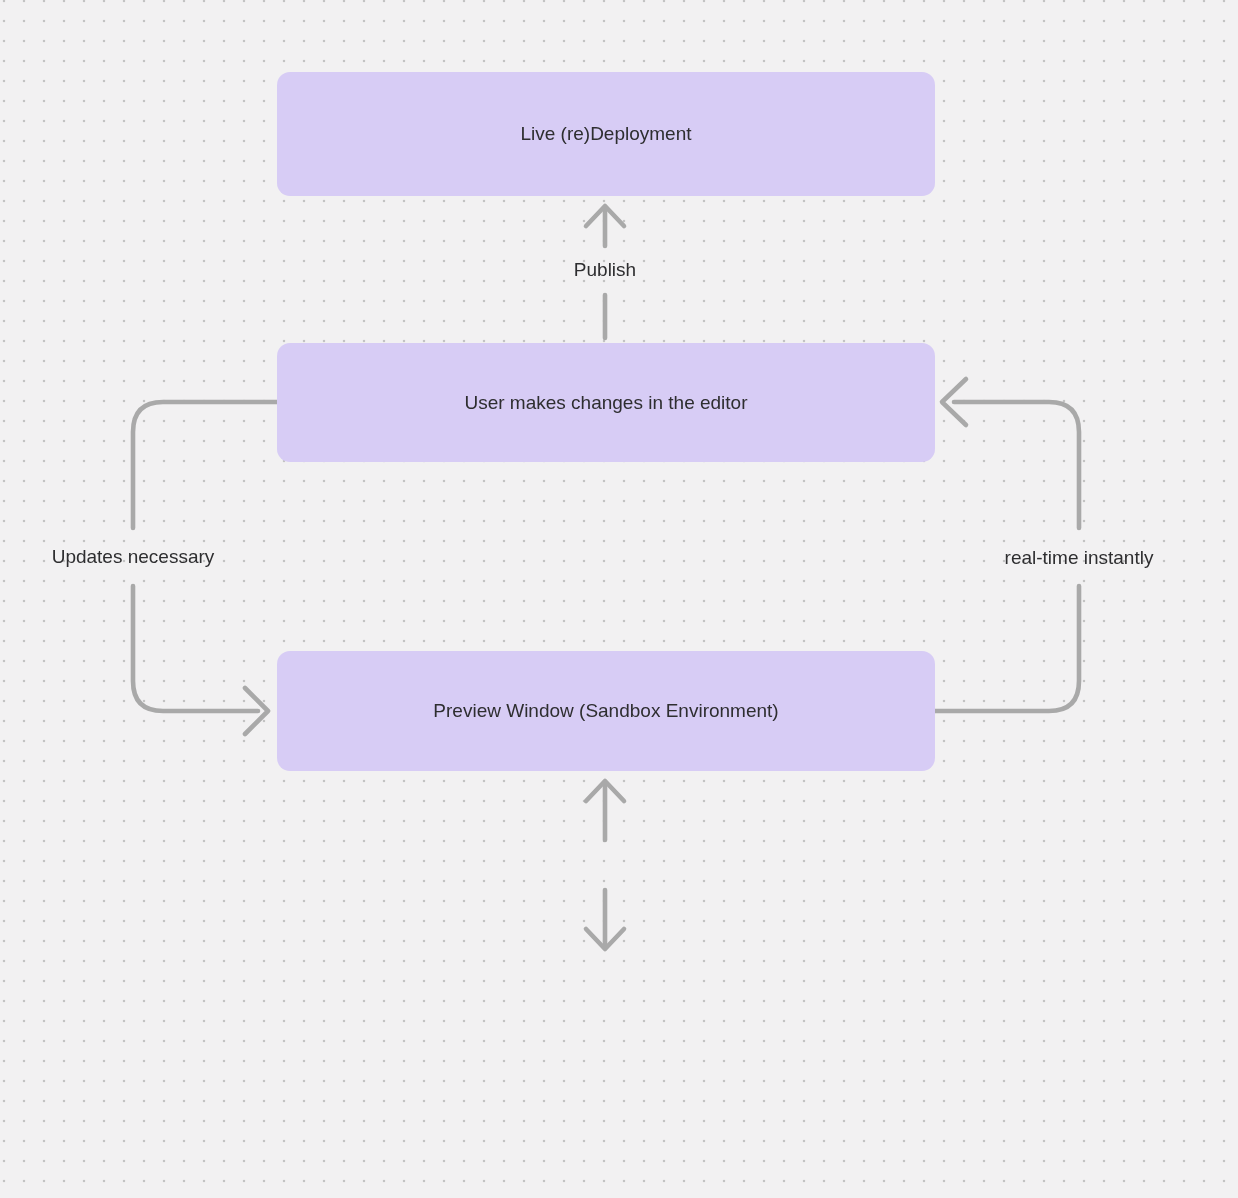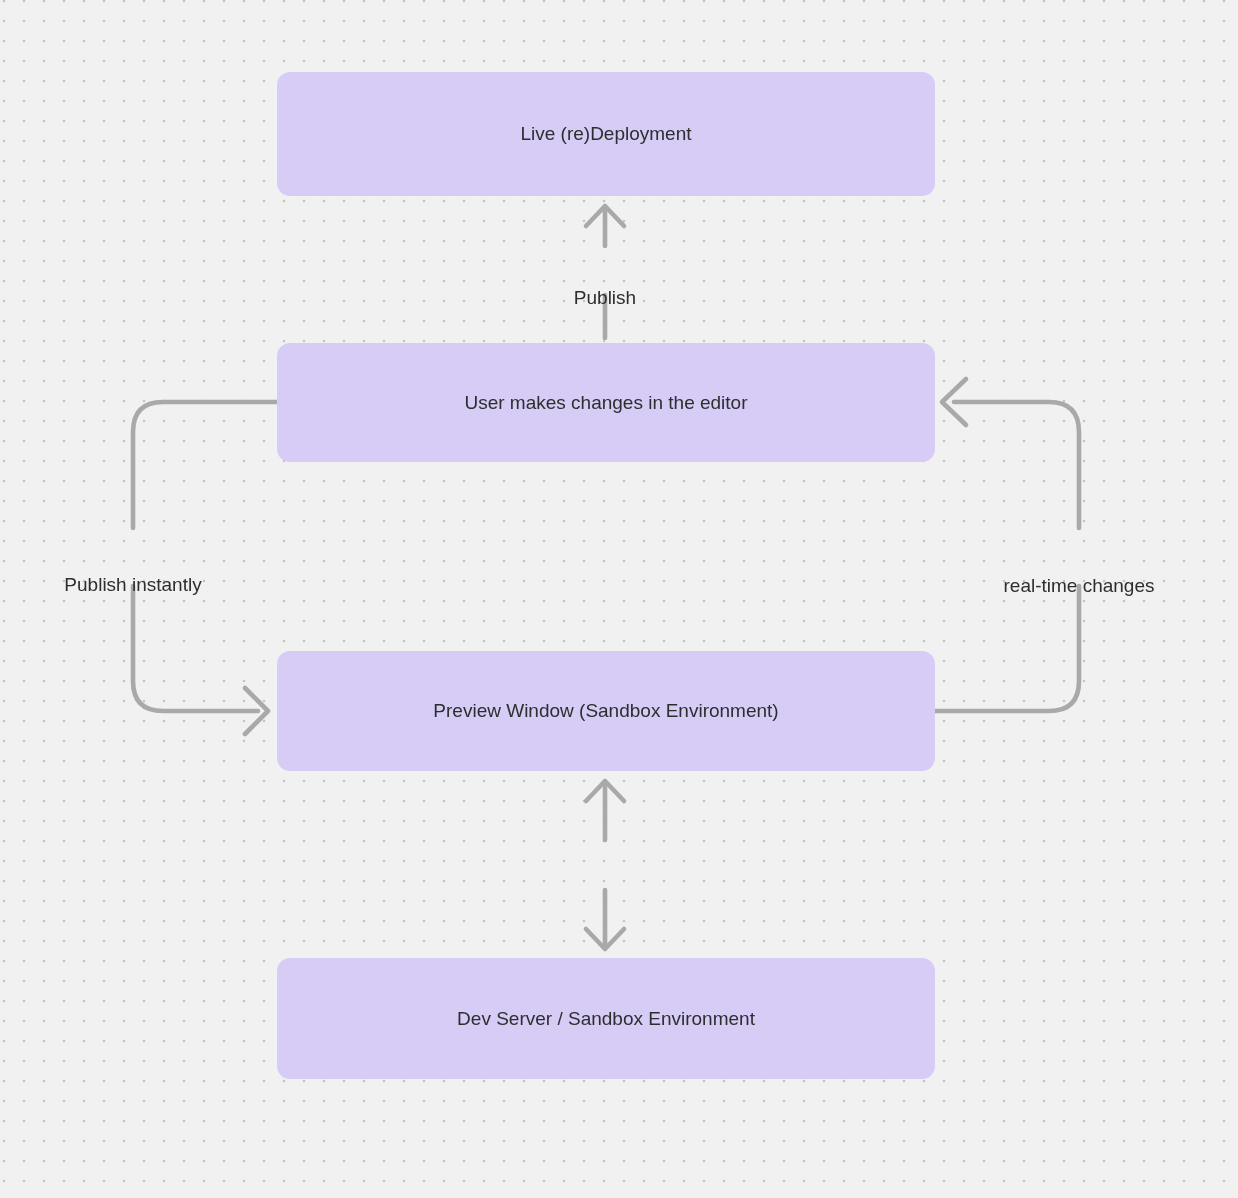--- a/index.html
+++ b/index.html
@@ -34,21 +34,20 @@
   .node-user    { top: 343px; height: 119px; }
   .node-preview { top: 651px; height: 120px; }
   .node-dev     { top: 958px; height: 121px; }
 
   .edge-label {
     position: absolute;
     transform: translate(-50%, -50%);
     font-size: 19px;
     color: #2e2e30;
     white-space: nowrap;
-    margin-top: 28px;
   }
   .lbl-publish  { left: 605px;  top: 270px; }
   .lbl-updates  { left: 133px;  top: 557px; }
   .lbl-feedback { left: 1079px; top: 558px; }
   .lbl-spunup   { left: 605px;  top: 866px; }
 
   svg.arrows {
     position: absolute;
     top: 0;
     left: 0;
@@ -100,24 +99,21 @@
   </div>
 
   <div class="node node-preview">
     <span>Preview Window (Sandbox Environment)</span>
   </div>
 
   <div class="node node-user">
     <span>User makes changes in the editor</span>
   </div>
 
-  <div class="node node-dev">
-    <span>Dev Server / Sandbox Environment</span>
-  </div>
 
   <div class="edge-label lbl-publish">Publish</div>
 
-  <div class="edge-label lbl-updates">Publish instantly</div>
+  <div class="edge-label lbl-updates">Updates necessary</div>
 
-  <div class="edge-label lbl-feedback">real-time changes</div>
+  <div class="edge-label lbl-feedback">real-time instantly</div>
 
 
 </div>
 
 </body></html>

